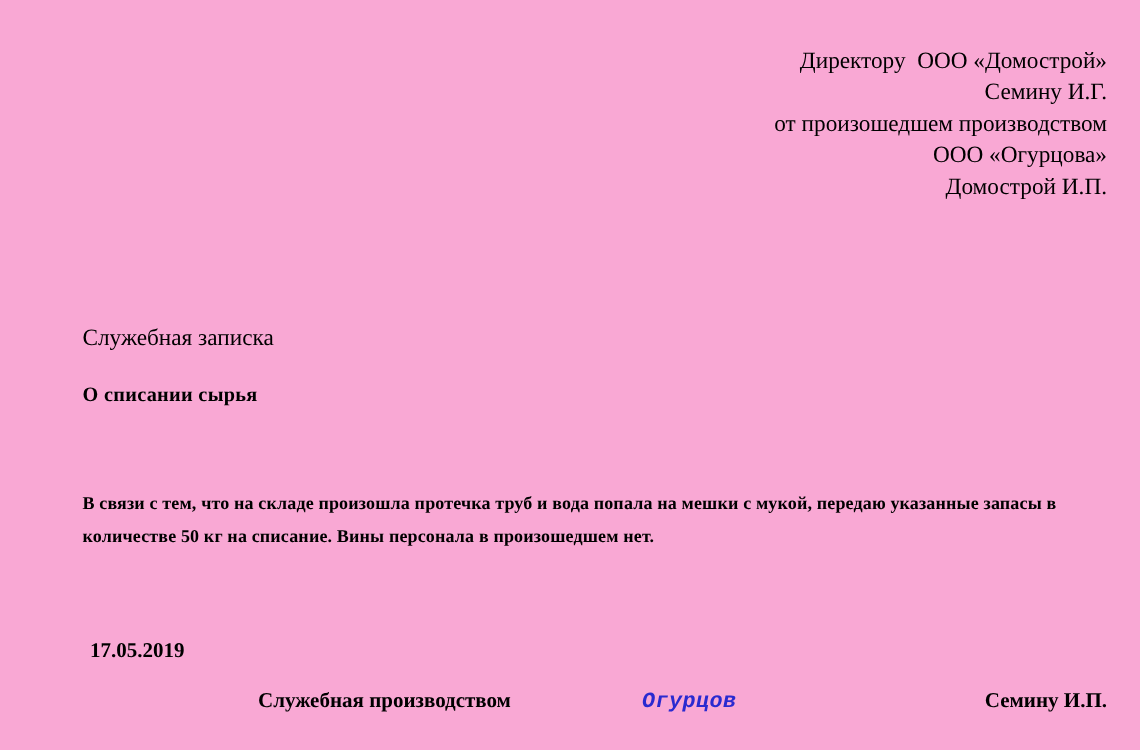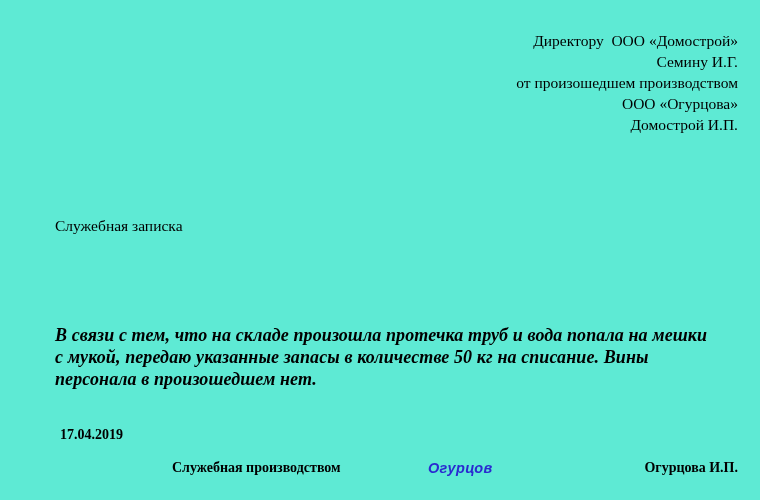--- a/index.html
+++ b/index.html
@@ -15,21 +15,21 @@
     color: #000000;
     overflow: hidden;
   }
 
   .page {
     position: absolute;
     left: 0;
     top: 0;
     width: 760px;
     height: 500px;
-    background: #5eead4;
+    background: #f9a8d4;
   }
 
   
   .addressee {
     position: absolute;
     right: 22px;
     top: 30px;
     text-align: right;
     font-size: 15.5px;
     line-height: 21px;
@@ -61,25 +61,24 @@
     font-size: 13.5px;
     font-weight: bold;
     letter-spacing: 0.2px;
   }
 
   .body-text {
     position: absolute;
     left: 55px;
     top: 324px;
     width: 660px;
-    font-size: 18px;
+    font-size: 12px;
     font-weight: bold;
     line-height: 22px;
     letter-spacing: 0.1px;
-    font-style: italic;
   }
 
   .date-bottom {
     position: absolute;
     left: 60px;
     top: 427px;
     font-size: 14px;
     font-weight: bold;
   }
 
@@ -96,21 +95,21 @@
     top: 0;
     font-size: 14px;
     font-weight: bold;
   }
   .sig-autograph {
     position: absolute;
     left: 428px;
     top: 0;
     font-size: 14.5px;
     color: #2a2ad0;
-    font-family: Liberation Sans, sans-serif;
+    font-family: Liberation Mono, monospace;
     font-style: italic;
     font-weight: bold;
     letter-spacing: 0.3px;
   }
   .sig-name {
     position: absolute;
     right: 22px;
     top: 0;
     font-size: 14px;
     font-weight: bold;
@@ -126,24 +125,25 @@
     <div>Семину И.Г.</div>
     <div>от произошедшем производством</div>
     <div>ООО «Огурцова»</div>
     <div>Домострой И.П.</div>
   </div>
 
   <div class="doc-header">
     <div class="line doc-title-line">Служебная записка</div>
   </div>
 
+  <div class="subject">О списании сырья</div>
 
   <div class="body-text">В связи с тем, что на складе произошла протечка труб и вода попала на мешки с мукой, передаю указанные запасы в количестве 50 кг на списание. Вины персонала в произошедшем нет.</div>
 
-  <div class="date-bottom">17.04.2019</div>
+  <div class="date-bottom">17.05.2019</div>
 
   <div class="signature-row">
     <div class="sig-position">Служебная производством</div>
     <div class="sig-autograph">Огурцов</div>
-    <div class="sig-name">Огурцова И.П.</div>
+    <div class="sig-name">Семину И.П.</div>
   </div>
 
 </div>
 
 </body></html>

